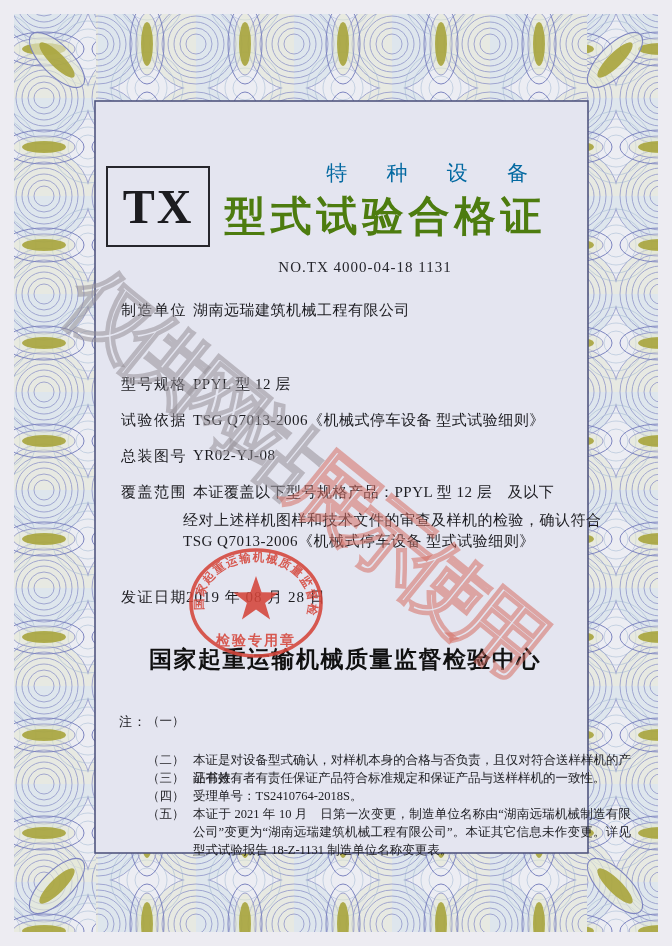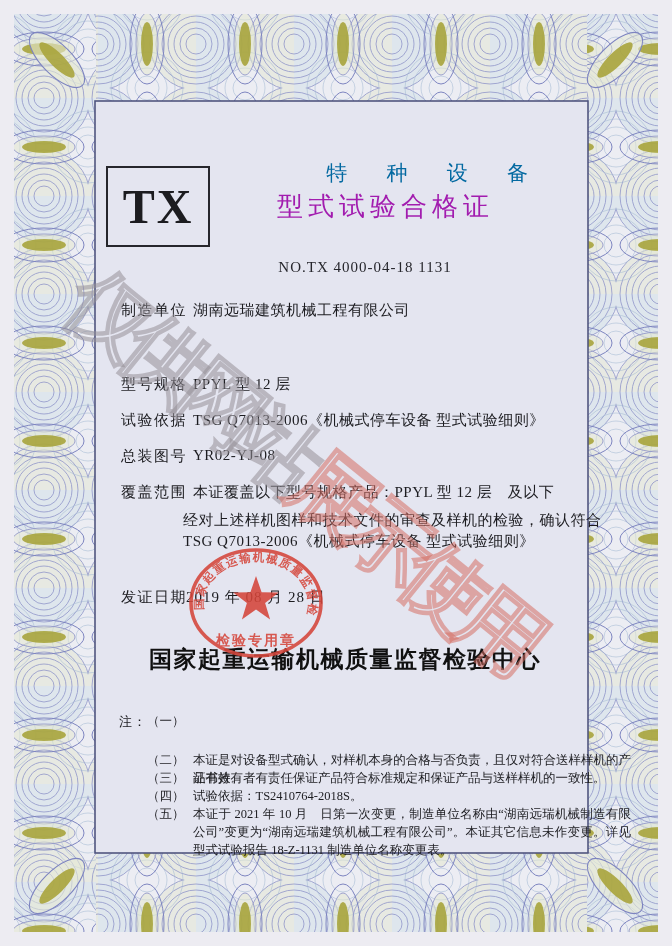--- a/index.html
+++ b/index.html
@@ -20,21 +20,21 @@
     border:2px solid #26262c;display:flex;align-items:center;justify-content:center;
     font-weight:bold;font-size:48px;letter-spacing:2px;
   }
   
   .title-small{
     left:130px;top:58px;width:320px;text-align:right;
     font-size:21px;letter-spacing:17px;text-indent:17px;color:#0369a1;
   }
   .title-main{
     left:118px;top:88px;width:345px;text-align:center;
-    font-size:26px;font-weight:normal;letter-spacing:5px;color:#a21caf;
+    font-size:41px;font-weight:bold;letter-spacing:5px;color:#4d7c0f;
   }
   .cert-no{
     left:80px;top:158px;width:380px;text-align:center;
     font-size:15px;letter-spacing:1px;color:#26262c;
   }
   
   .field{left:0;width:450px;height:20px;font-size:15px;white-space:nowrap;}
   .flabel{position:absolute;left:26px;letter-spacing:1.5px;}
   .fvalue{position:absolute;left:98px;letter-spacing:0.5px;}
   .conclusion{left:88px;width:400px;font-size:15px;letter-spacing:0.5px;white-space:nowrap;}
@@ -202,21 +202,21 @@
   <div class="abs note" style="top:650px">
     <span class="nmark">（二）</span>
     <span>本证是对设备型式确认，对样机本身的合格与否负责，且仅对符合送样样机的产品有效。</span>
   </div>
   <div class="abs note" style="top:668px">
     <span class="nmark">（三）</span>
     <span>证书持有者有责任保证产品符合标准规定和保证产品与送样样机的一致性。</span>
   </div>
   <div class="abs note" style="top:686px">
     <span class="nmark">（四）</span>
-    <span>试验依据：TS2410764-2018S。</span>
+    <span>受理单号：TS2410764-2018S。</span>
   </div>
   <div class="abs note" style="top:704px">
     <span class="nmark">（五）</span>
     <span>本证于 2021 年 10 月　日第一次变更，制造单位名称由“湖南远瑞机械制造有限公司”变更为“湖南远瑞建筑机械工程有限公司”。本证其它信息未作变更。详见型式试验报告 18-Z-1131 制造单位名称变更表。</span>
   </div>
 
 </div>
 
 <svg id="wm" width="672" height="946" viewBox="0 0 672 946">
   <g transform="translate(108,252) rotate(39)" font-family="'Liberation Serif','DejaVu Serif',serif" font-size="84" font-weight="bold" fill="none" stroke-width="1.8" letter-spacing="-12">

